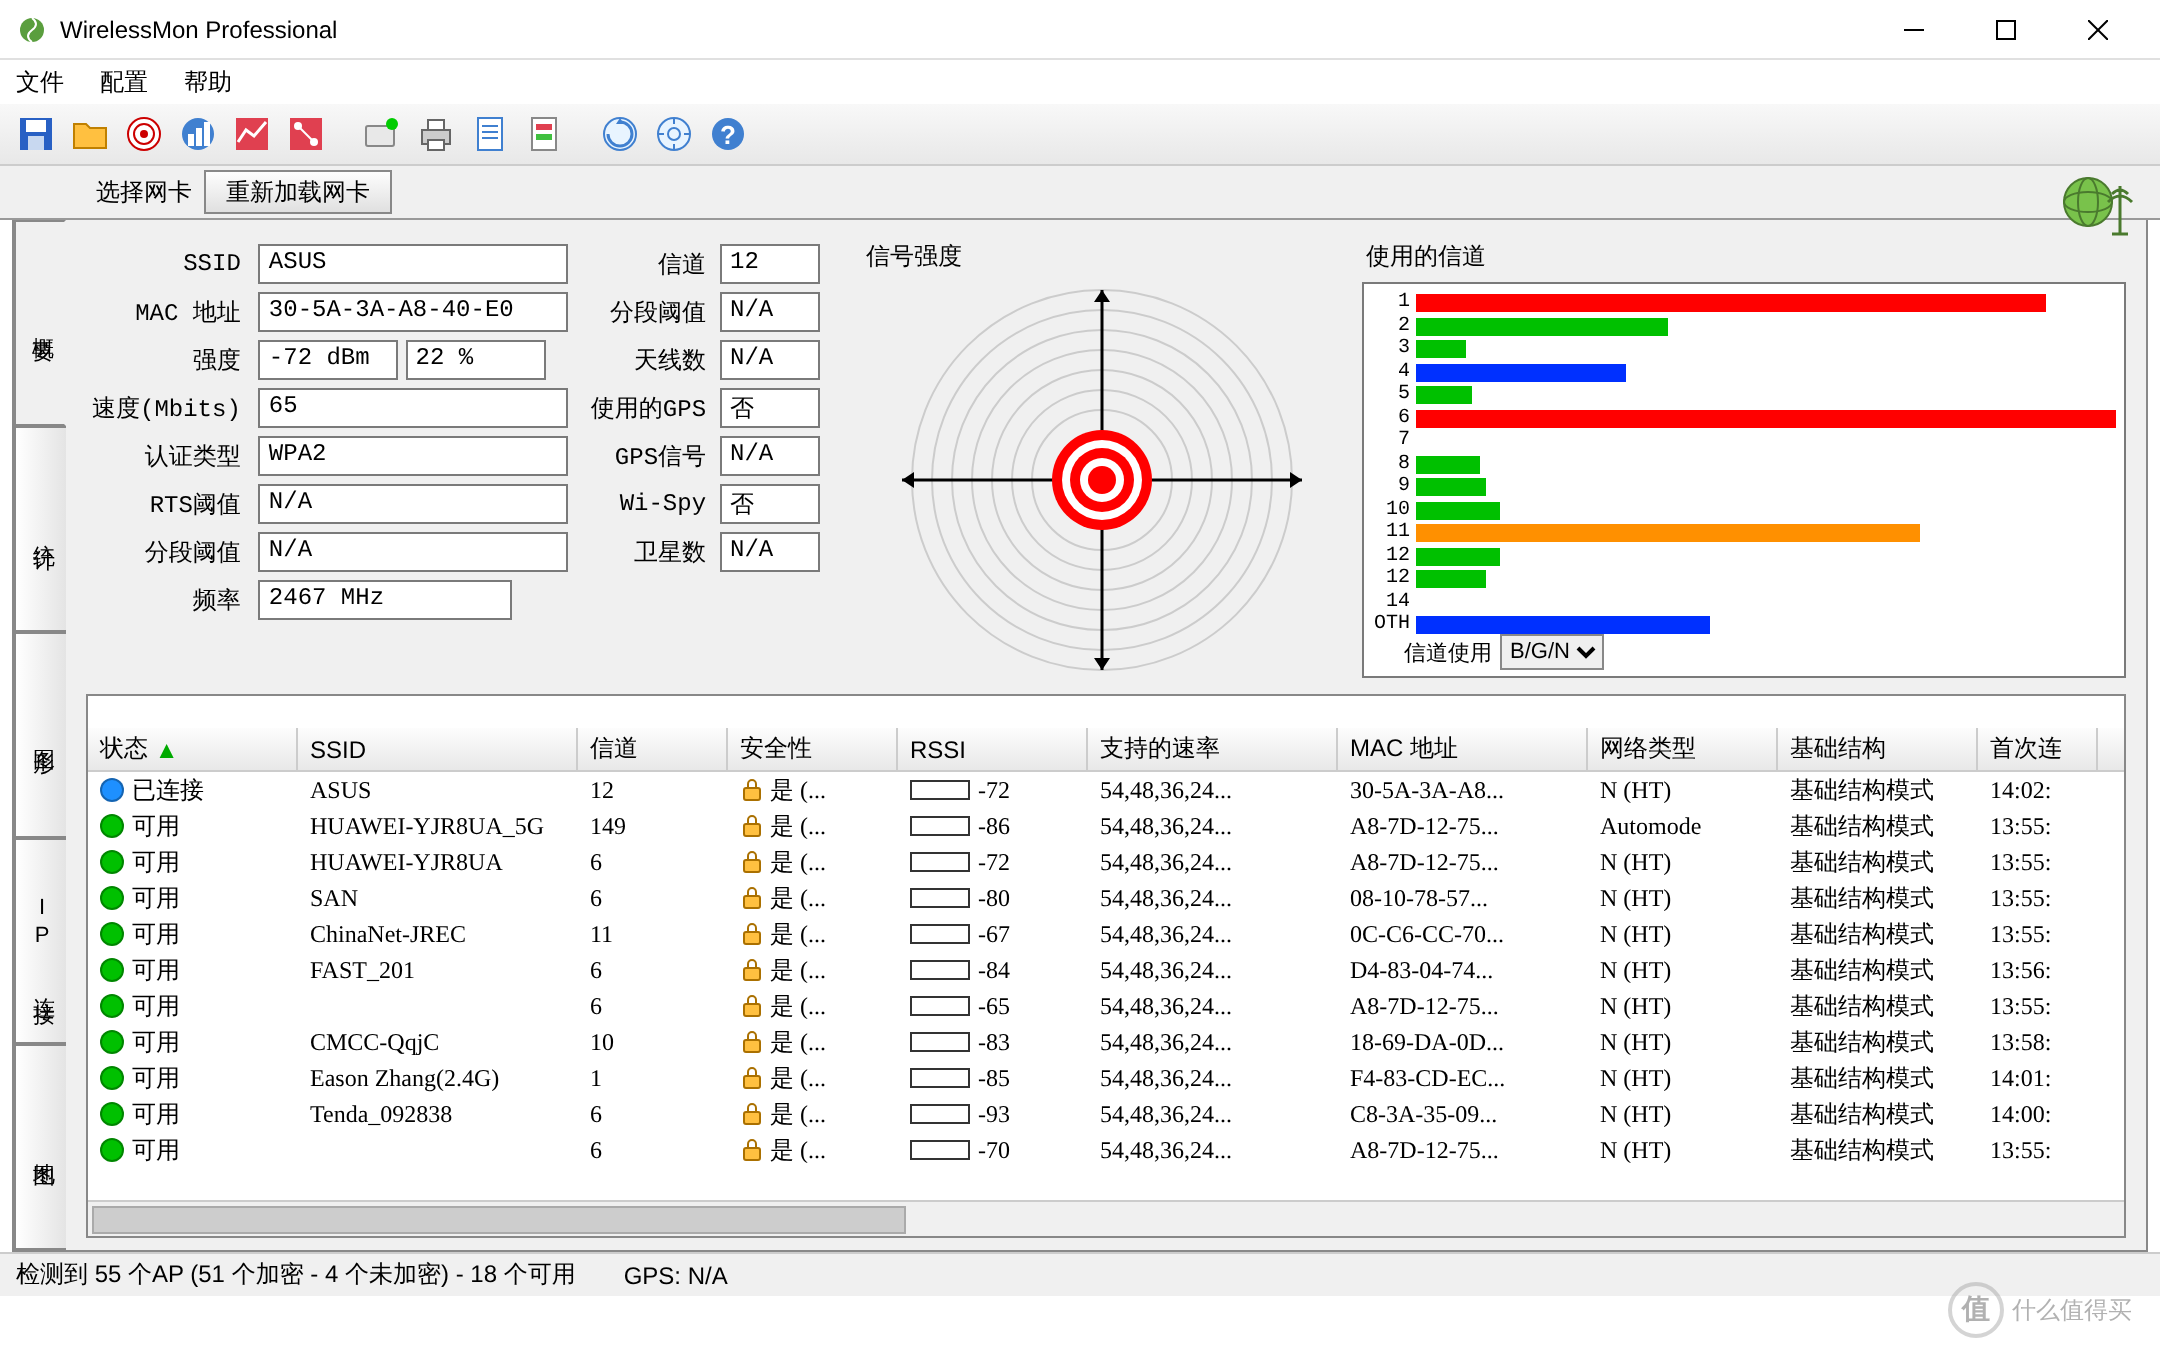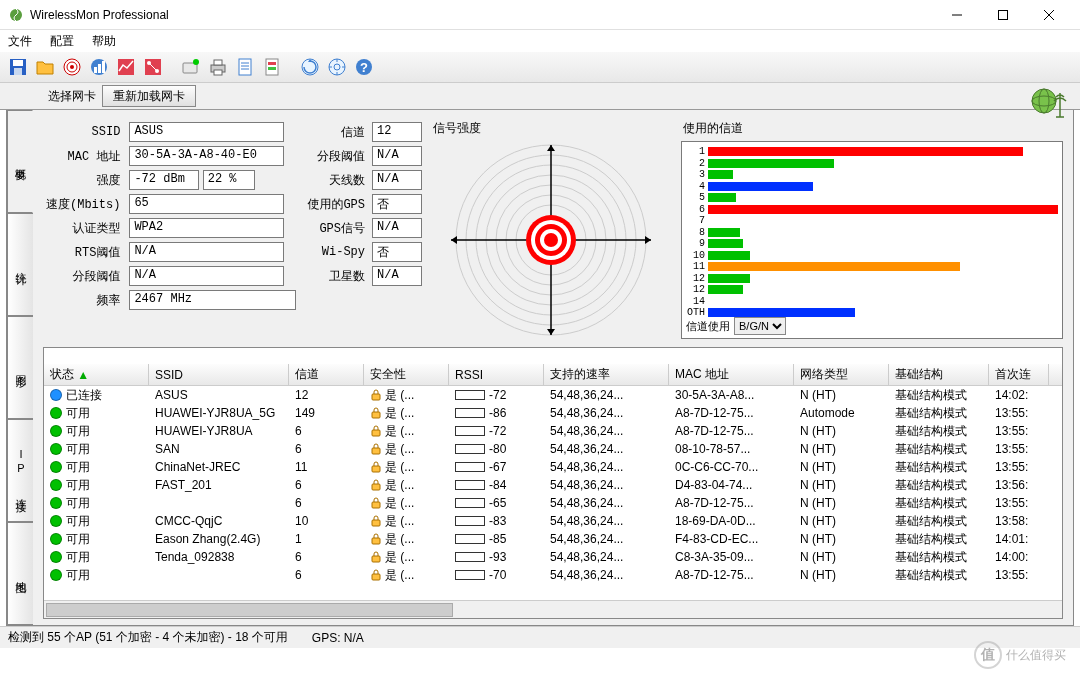--- a/index.html
+++ b/index.html
@@ -45,28 +45,28 @@
 
 .signalpanel { width: 240px; }
 .signalpanel .label, .channelpanel .label { font-size:12px; margin-bottom:4px; padding-left:2px; }
 .radar { width:216px; height:198px; position:relative; margin:0 auto; }
 
 .channelpanel { flex:1; }
 .chartbox { border:1px solid #7a7a7a; background:#fff; height:198px; padding:4px 4px 2px 4px; position:relative; }
 .chrow { display:flex; align-items:center; height:11.5px; }
 .chnum { width:22px; text-align:right; padding-right:3px; font-size:10px; font-family:"Consolas","Courier New",monospace; }
 .chbar { height:9px; }
-.chselect { position:absolute; bottom:3px; left:4px; display:flex; align-items:center; gap:4px; font-size:11px; }
+.chselect { position:absolute; bottom:3px; left:20px; display:flex; align-items:center; gap:4px; font-size:11px; }
 .chselect select { font-size:11px; height:18px; border:1px solid #888; }
 
 
 .networks { flex:1; border:1px solid #888; background:#fff; display:flex; flex-direction:column; overflow:hidden; }
 .nethdr { display:flex; background: linear-gradient(#fdfdfd,#e8e8e8); border-bottom:1px solid #ccc; height:22px;margin-top:16px; }
 .nethdr .col { border-right:1px solid #ccc; padding:3px 6px; font-size:12px; overflow:hidden; white-space:nowrap; display:flex; align-items:center; }
-.netbody { flex:1; overflow-y:auto; overflow-x:auto; font-family:Liberation Sans, sans-serif; }
+.netbody { flex:1; overflow-y:auto; overflow-x:auto; font-family:Liberation Serif, serif; }
 .netrow { display:flex; height:18px; align-items:center; }
 .netrow .col { padding:0 6px; font-size:12px; overflow:hidden; white-space:nowrap; display:flex; align-items:center; }
 .statusdot { width:12px; height:12px; border-radius:50%; margin-right:4px; display:inline-block; border:1px solid rgba(0,0,0,.3); }
 .lockicon { width:12px; height:12px; margin-right:3px; flex-shrink:0; }
 .rssibar { width:30px; height:10px; border:1px solid #333; margin-right:4px; background:#fff; position:relative; flex-shrink:0; }
 .rssibar .fill { height:100%; background:#0c0; }
 .hscroll { height:18px; background:#f0f0f0; border-top:1px solid #ccc; display:flex; align-items:center; }
 .hscroll .thumb { width:40%; height:14px; background:#cdcdcd; border:1px solid #aaa; margin-left:2px; }
 
 
@@ -240,21 +240,21 @@
                 <td><span class="valbox">12</span></td>
               </tr>
           <tr>
                 <td class="lbl">MAC 地址</td>
                 <td><span class="valbox" style="width:155px">30-5A-3A-A8-40-E0</span></td>
               <td class="lbl2">分段阈值</td>
                 <td><span class="valbox">N/A</span></td>
               </tr>
           <tr>
                 <td class="lbl">强度</td>
-                <td><span class="valbox" style="width:70px">-72 dBm</span> <span class="valbox" style="width:52px">22 %</span></td>
+                <td><span class="valbox" style="width:70px">-72 dBm</span> <span class="valbox" style="width:70px">22 %</span></td>
               <td class="lbl2">天线数</td>
                 <td><span class="valbox">N/A</span></td>
               </tr>
           <tr>
                 <td class="lbl">速度(Mbits)</td>
                 <td><span class="valbox" style="width:155px">65</span></td>
               <td class="lbl2">使用的GPS</td>
                 <td><span class="valbox">否</span></td>
               </tr>
           <tr>
@@ -270,21 +270,21 @@
                 <td><span class="valbox">否</span></td>
               </tr>
           <tr>
                 <td class="lbl">分段阈值</td>
                 <td><span class="valbox" style="width:155px">N/A</span></td>
               <td class="lbl2">卫星数</td>
                 <td><span class="valbox">N/A</span></td>
               </tr>
           <tr>
                 <td class="lbl">频率</td>
-                <td><span class="valbox" style="width:167px">2467 MHz</span></td>
+                <td><span class="valbox" style="width:127px">2467 MHz</span></td>
                 <td></td>
                 <td></td>
               </tr>
         </tbody>
           </table>
       </div>
 
       <div class="signalpanel">
         <div class="label">信号强度</div>
         <div class="radar">

